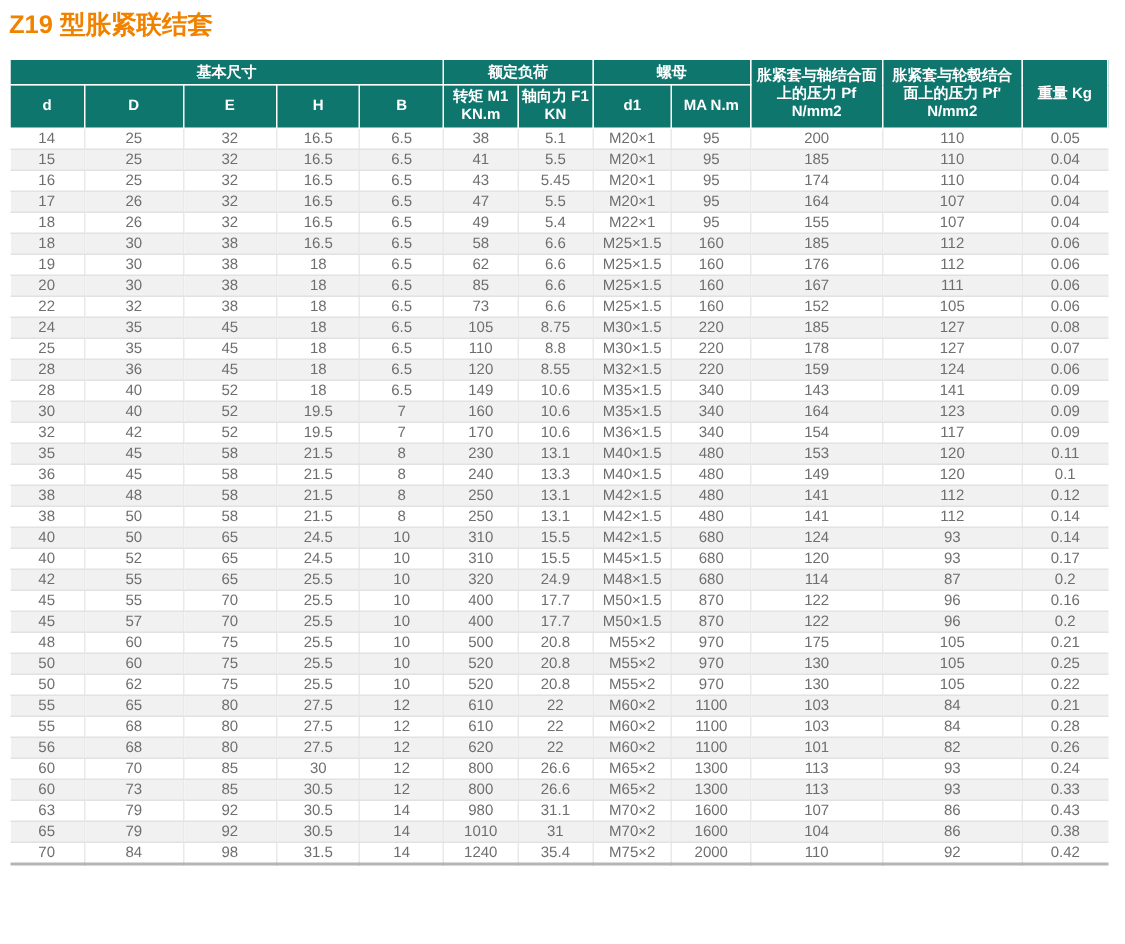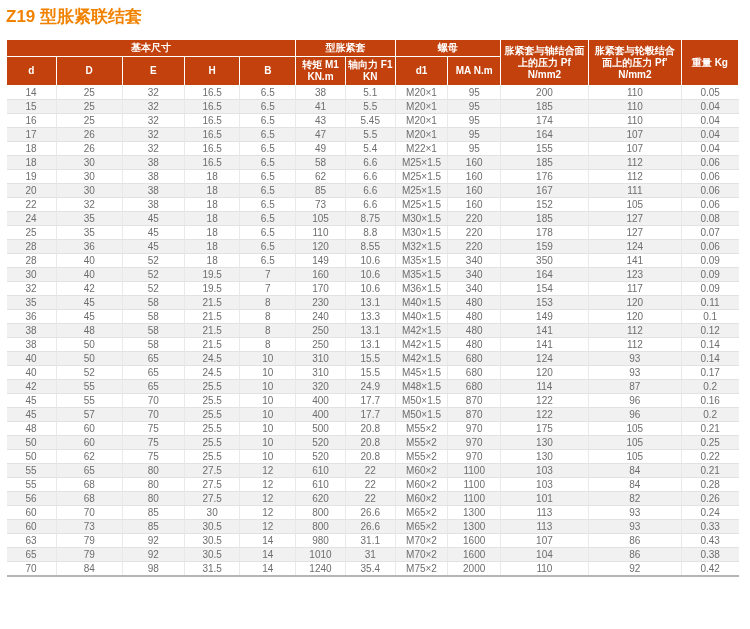--- a/index.html
+++ b/index.html
@@ -38,21 +38,21 @@
   col.c-B   { width: 7.6%; }
   col.c-m1  { width: 6.8%; }
   col.c-f1  { width: 6.8%; }
   col.c-d1  { width: 7.2%; }
   col.c-ma  { width: 7.2%; }
   col.c-pf  { width: 12.0%; }
   col.c-pf2 { width: 12.7%; }
   col.c-wt  { width: 7.8%; }
 
   thead th {
-    background: #c2410c;
+    background: #0f766e;
     color: #ffffff;
     font-size: 10px;
     font-weight: bold;
     border: 1px solid #ffffff;
     padding: 1px 2px;
     text-align: center;
     vertical-align: middle;
   }
   thead tr.group-row th { height: 14px; }
   thead tr.sub-row th   { height: 26px; line-height: 12px; white-space: pre-line; }
@@ -92,21 +92,21 @@
         <col class="c-f1">
         <col class="c-d1">
         <col class="c-ma">
       <col class="c-pf">
         <col class="c-pf2">
         <col class="c-wt">
     </colgroup>
     <thead>
         <tr class="group-row">
           <th colspan="5">基本尺寸</th>
-          <th colspan="2">型胀紧套</th>
+          <th colspan="2">额定负荷</th>
           <th colspan="2">螺母</th>
           <th rowspan="2" class="span-col">胀紧套与轴结合面上的压力 Pf N/mm2</th>
           <th rowspan="2" class="span-col">胀紧套与轮毂结合面上的压力 Pf' N/mm2</th>
           <th rowspan="2" class="span-col">重量 Kg</th>
         </tr>
         <tr class="sub-row">
           <th>d</th>
           <th>D</th>
           <th>E</th>
           <th>H</th>
@@ -291,21 +291,21 @@
         <tr>
           <td>28</td>
           <td>40</td>
           <td>52</td>
           <td>18</td>
           <td>6.5</td>
           <td>149</td>
           <td>10.6</td>
           <td>M35×1.5</td>
           <td>340</td>
-          <td>350</td>
+          <td>143</td>
           <td>141</td>
           <td>0.09</td>
         </tr>
         <tr>
           <td>30</td>
           <td>40</td>
           <td>52</td>
           <td>19.5</td>
           <td>7</td>
           <td>160</td>

